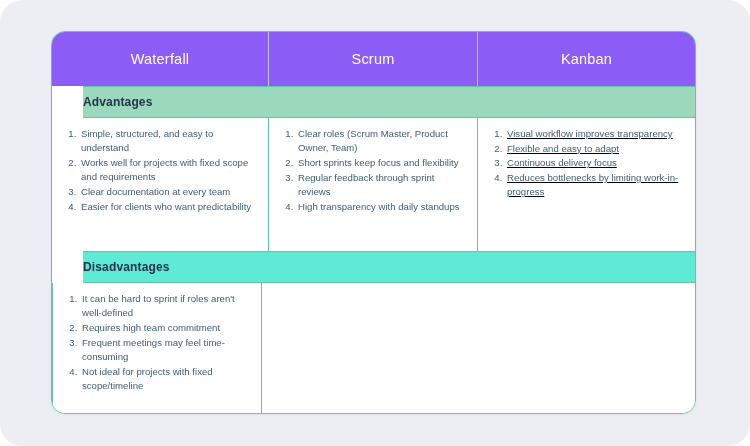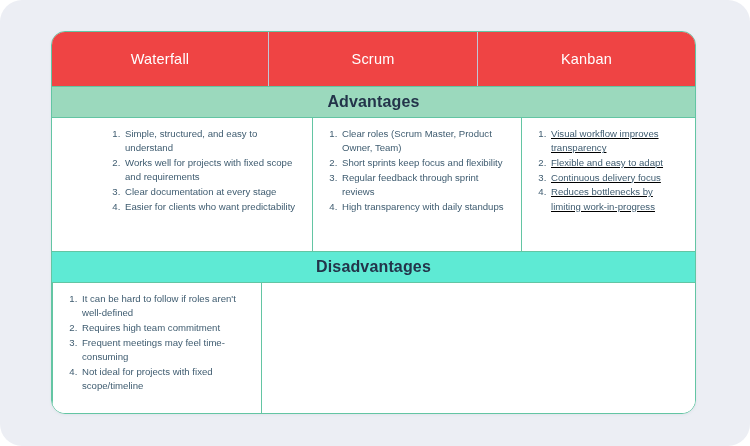--- a/index.html
+++ b/index.html
@@ -39,66 +39,67 @@
     display: flex;
     flex-direction: column;
     box-shadow: 0 1px 3px rgba(90, 110, 130, 0.07);
   }
 
   
   .header-row {
     display: flex;
     height: 54px;
     flex: 0 0 54px;
-    background: #ef4444;
+    background: #8b5cf6;
   }
   .header-cell {
     display: flex;
     align-items: center;
     justify-content: center;
     color: #ffffff;
     font-size: 14.5px;
     letter-spacing: 0.2px;
     box-sizing: border-box;
   }
   .header-cell.c1 { flex: 0 0 216px; }
   .header-cell.c2 { flex: 0 0 210px; border-left: 1.2px solid #c1c6d6; border-right: 1.2px solid #c1c6d6; }
   .header-cell.c3 { flex: 1 1 auto; }
 
   
   .band {
     height: 32px;
     flex: 0 0 32px;
     display: flex;
     align-items: center;
-    justify-content: center;
-    font-size: 16px;
+    justify-content: flex-start;
+    font-size: 12px;
     font-weight: bold;
     letter-spacing: 0.15px;
     color: #23344a;
     box-sizing: border-box;
+    margin-left: 31px;
   }
   .band.advantages {
     background: #9bd9bd;
     border-top: 1.2px solid #63c5a3;
     border-bottom: 1.2px solid #63c5a3;
   }
   .band.disadvantages {
     background: #5eead4;
     border-top: 1.2px solid #63c5a3;
     border-bottom: 1.2px solid #63c5a3;
   }
 
   
   .body-row {
     display: flex;
     background: #ffffff;
     box-sizing: border-box;
   }
-  .body-row.advantages-row { flex: 0 0 133px; padding-left: 44px; }
+  .body-row.advantages-row { flex: 0 0 133px; }
   .body-row.disadvantages-row { flex: 1 1 auto; }
 
   .body-cell {
     box-sizing: border-box;
     padding: 9px 12px 8px 10px;
   }
   .body-cell.c1 { flex: 0 0 216px; }
   .body-cell.c2 { flex: 0 0 210px; border-left: 1.2px solid #63c5a3; border-right: 1.2px solid #63c5a3; }
   .body-cell.c3 { flex: 1 1 auto; text-decoration: underline; }
 
@@ -141,21 +142,21 @@
 
     <div class="band advantages">
       <span>Advantages</span>
     </div>
 
     <div class="body-row advantages-row">
       <div class="body-cell c1">
         <ol class="items">
           <li>Simple, structured, and easy to understand</li>
           <li>Works well for projects with fixed scope and requirements</li>
-          <li>Clear documentation at every stage</li>
+          <li>Clear documentation at every team</li>
           <li>Easier for clients who want predictability</li>
         </ol>
       </div>
       <div class="body-cell c2">
         <ol class="items">
           <li>Clear roles (Scrum Master, Product Owner, Team)</li>
           <li>Short sprints keep focus and flexibility</li>
           <li>Regular feedback through sprint reviews</li>
           <li>High transparency with daily standups</li>
         </ol>
@@ -170,21 +171,21 @@
       </div>
     </div>
 
     <div class="band disadvantages">
       <span>Disadvantages</span>
     </div>
 
     <div class="body-row disadvantages-row">
       <div class="body-cell c2">
         <ol class="items">
-          <li>It can be hard to follow if roles aren't well-defined</li>
+          <li>It can be hard to sprint if roles aren't well-defined</li>
           <li>Requires high team commitment</li>
           <li>Frequent meetings may feel time-consuming</li>
           <li>Not ideal for projects with fixed scope/timeline</li>
         </ol>
       </div>
     </div>
 
   </div>
 </div>
 

